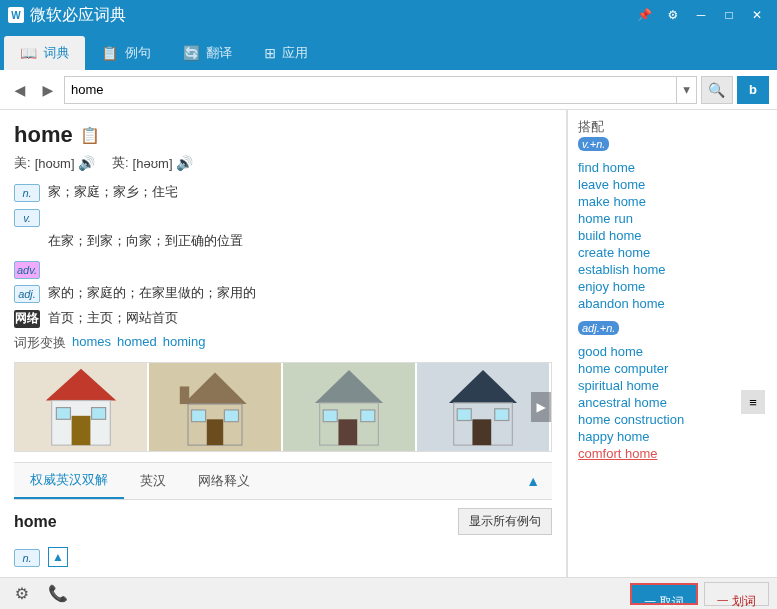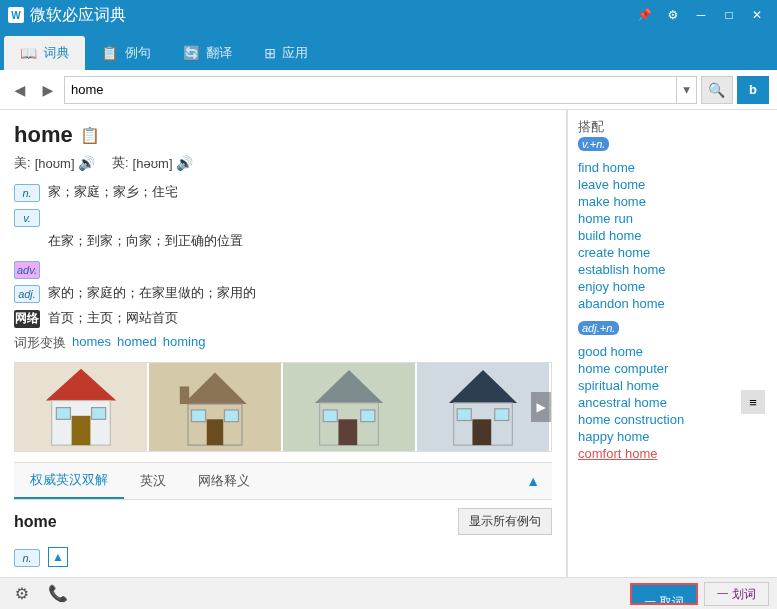--- a/index.html
+++ b/index.html
@@ -279,23 +279,23 @@
       color: white;
       border: none;
       padding: 9px 12px;
       font-size: 12px;
       cursor: pointer;
       height: 16px;
       outline: 2px solid #e05050;
     }
     .translate-btn {
       background: #f0f0f0;
-      color: #701a75;
+      color: #b91c1c;
       border: 1px solid #ccc;
-      padding: 3px 12px;
+      padding: 10px 12px;
       font-size: 12px;
       cursor: pointer;
       height: 24px;
     }
 
     
     .house-svg { width: 100%; height: 100%; }
   </style>
 </head>
 <body>

